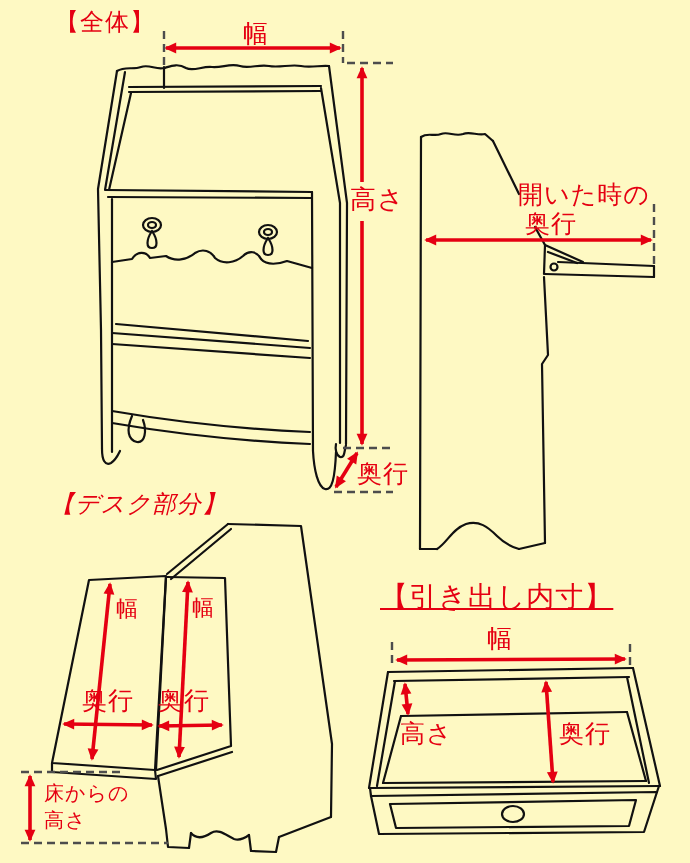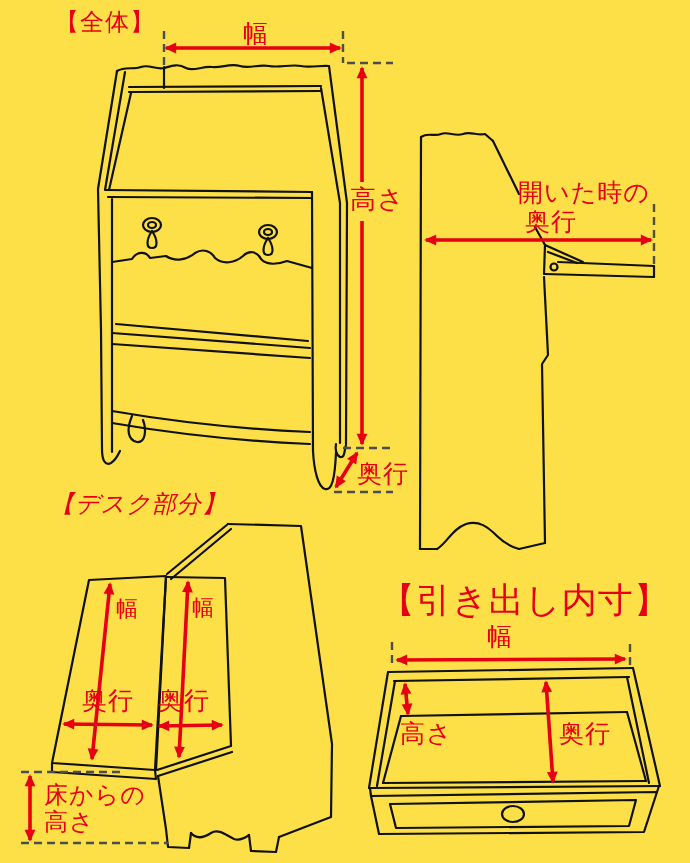--- a/index.html
+++ b/index.html
@@ -1,37 +1,37 @@
 <!DOCTYPE html>
 <html><head>
 <meta charset="utf-8">
 <style>
   html,body{margin:0;padding:0;background:#ffffff;}
   .canvas{
     position:relative;
     width:690px;height:863px;
-    background:#fde047;
+    background:#fef9c3;
     font-family:"DejaVu Sans","Liberation Sans",sans-serif;
     overflow:hidden;
   }
   .art{position:absolute;left:0;top:0;}
   .lbl{
     position:absolute;
     color:#e50012;
     line-height:1;
     white-space:nowrap;
     letter-spacing:1px;
   }
   .heading{font-size:24px;}
-  .heading-lg{font-size:35px;}
+  .heading-lg{font-size:28px;text-decoration:underline;}
   .dim{font-size:25px;}
   .dim-sm{font-size:22px;}
-  .dim-md{font-size:24px;}
+  .dim-md{font-size:20px;}
   .dim-lg{font-size:26px;}
-  .centered{transform:translateX(-50%);font-family:Liberation Mono, monospace;}
+  .centered{transform:translateX(-50%);}
 </style>
 </head>
 <body>
 
 <div class="canvas">
 
   <svg class="art" width="690" height="863" viewBox="0 0 690 863">
     <defs>
       <marker id="ah" viewBox="0 0 10 10" refX="8.5" refY="5" markerWidth="13" markerHeight="12" markerUnits="userSpaceOnUse" orient="auto-start-reverse">
         <path d="M0,0.5 L10,5 L0,9.5 Z" fill="#e50012"></path>

